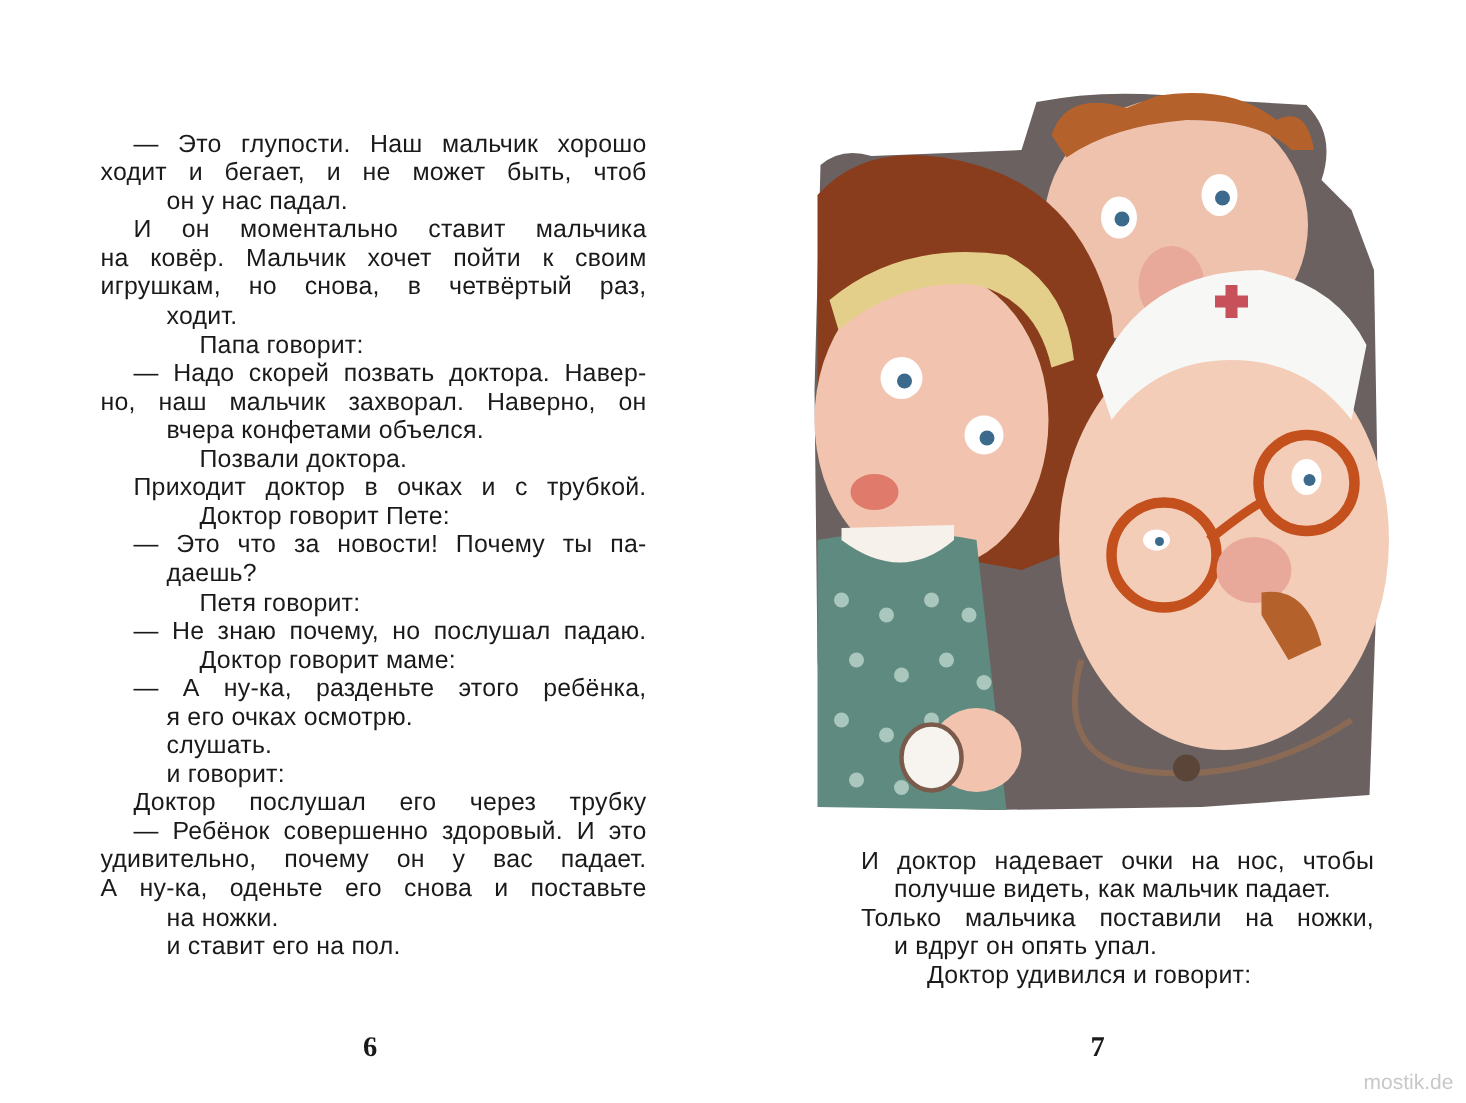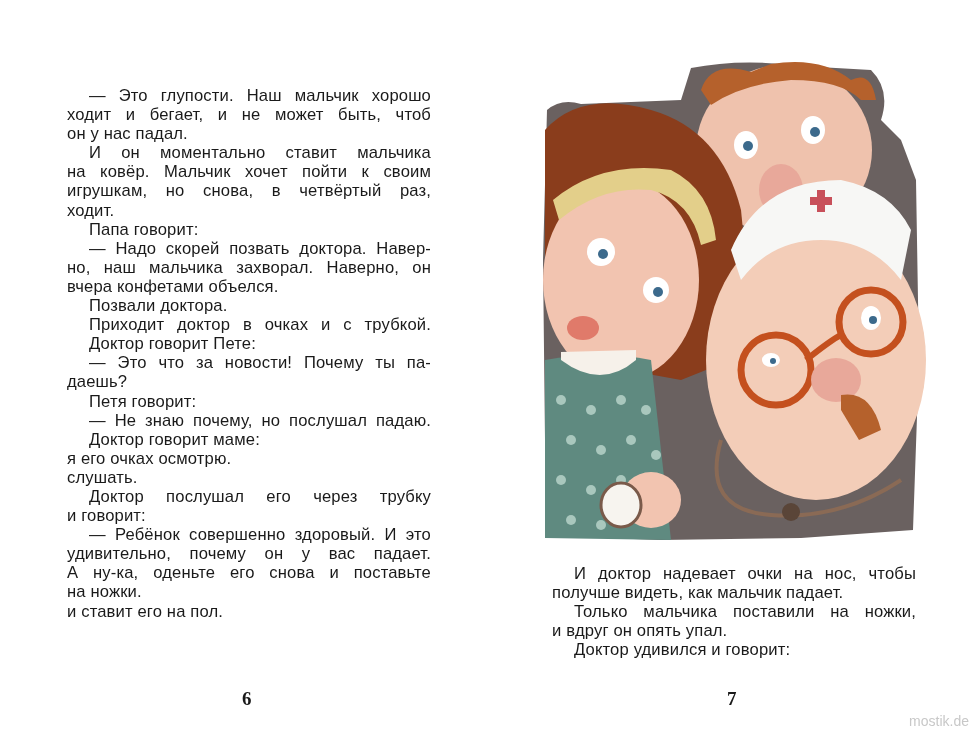--- a/index.html
+++ b/index.html
@@ -5,21 +5,21 @@
   html, body { margin:0; padding:0; }
   body { width:977px; height:735px; background:#ffffff; position:relative; overflow:hidden;
          font-family:"Liberation Sans", sans-serif; color:#1a1a1a; }
   .page { position:absolute; top:0; height:735px; }
   .page-left { left:0; width:488px; }
   .page-right { left:488px; width:489px; }
   .text-block { position:absolute; font-size:16.6px; line-height:19.1px; letter-spacing:0.15px; }
   .left-text { left:67px; top:86px; width:364px; }
   .right-text { left:552px; top:564px; width:364px; }
   .line { display:block; white-space:nowrap; text-align:justify; text-align-last:justify; height:19.1px; }
-  .line.last { text-align-last:left; }
+  .line.last { text-align-last:left;margin-left:44px; }
   .line.indent { padding-left:22px; }
   .page-number { position:absolute; font-family:"Liberation Serif", serif; font-weight:bold; font-size:19px; }
   .pn-left { left:242px; top:688px; }
   .pn-right { left:727px; top:688px; }
   .watermark { position:absolute; right:8px; bottom:6px; font-size:14px; color:#c8c8c8; }
   .illustration { position:absolute; left:541px; top:60px; width:385px; height:482px; }
 </style>
 </head>
 <body>
 
@@ -29,34 +29,35 @@
 <div class="text-block left-text" id="left-text">
     <span class="line indent">— Это глупости. Наш мальчик хорошо</span>
     <span class="line">ходит и бегает, и не может быть, чтоб</span>
     <span class="line last">он у нас падал.</span>
     <span class="line indent">И он моментально ставит мальчика</span>
     <span class="line">на ковёр. Мальчик хочет пойти к своим</span>
     <span class="line">игрушкам, но снова, в четвёртый раз,</span>
     <span class="line last">ходит.</span>
     <span class="line indent last">Папа говорит:</span>
     <span class="line indent">— Надо скорей позвать доктора. Навер-</span>
-    <span class="line">но, наш мальчика захворал. Наверно, он</span>
+    <span class="line">но, наш мальчик захворал. Наверно, он</span>
     <span class="line last">вчера конфетами объелся.</span>
     <span class="line indent last">Позвали доктора.</span>
     <span class="line indent">Приходит доктор в очках и с трубкой.</span>
     <span class="line indent last">Доктор говорит Пете:</span>
     <span class="line indent">— Это что за новости! Почему ты па-</span>
     <span class="line last">даешь?</span>
     <span class="line indent last">Петя говорит:</span>
     <span class="line indent">— Не знаю почему, но послушал падаю.</span>
     <span class="line indent last">Доктор говорит маме:</span>
+    <span class="line indent">— А ну-ка, разденьте этого ребёнка,</span>
     <span class="line last">я его очках осмотрю.</span>
     <span class="line last">слушать.</span>
+    <span class="line last">и говорит:</span>
     <span class="line indent">Доктор послушал его через трубку</span>
-    <span class="line last">и говорит:</span>
     <span class="line indent">— Ребёнок совершенно здоровый. И это</span>
     <span class="line">удивительно, почему он у вас падает.</span>
     <span class="line">А ну-ка, оденьте его снова и поставьте</span>
     <span class="line last">на ножки.</span>
     <span class="line last">и ставит его на пол.</span>
   </div>
 
 <div class="illustration">
   <svg width="385" height="482" viewBox="0 0 385 482" xmlns="http://www.w3.org/2000/svg">
 

